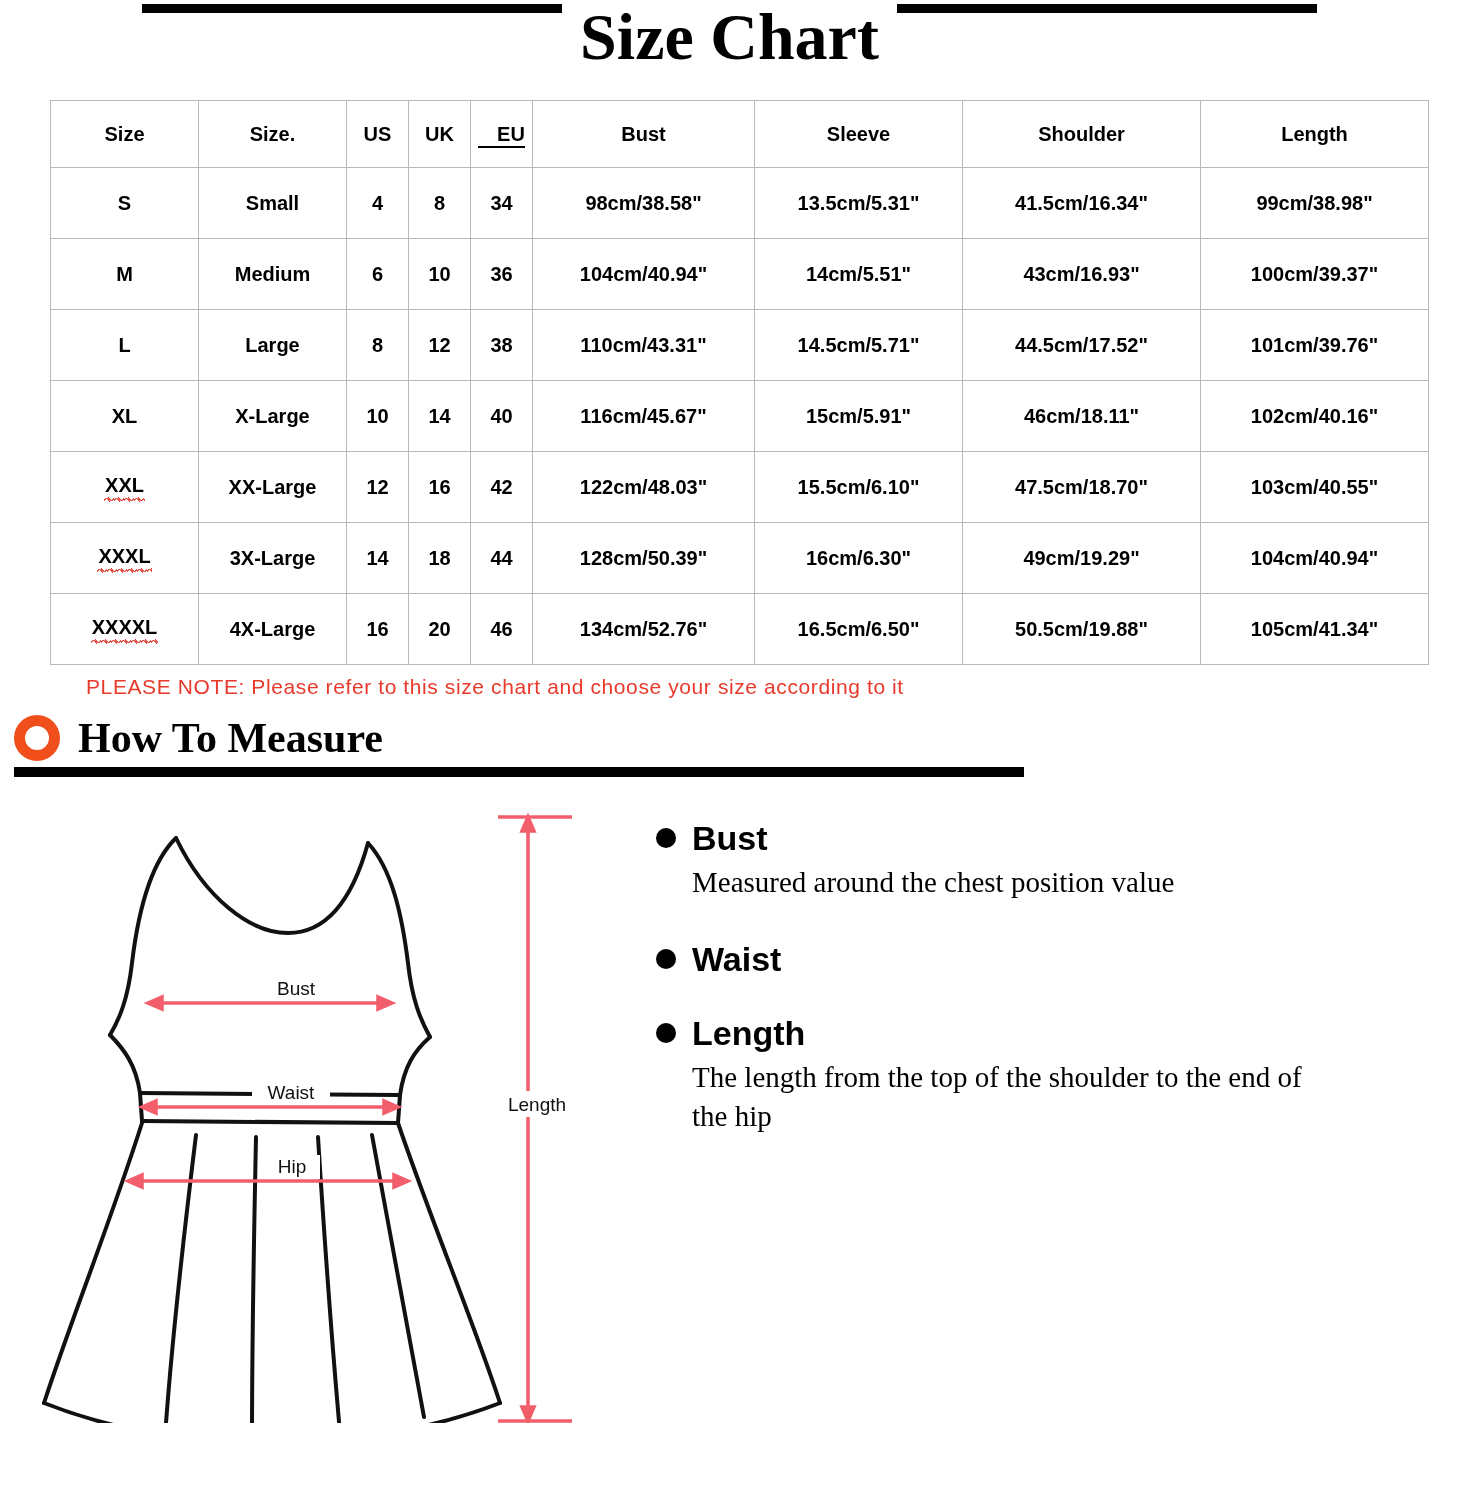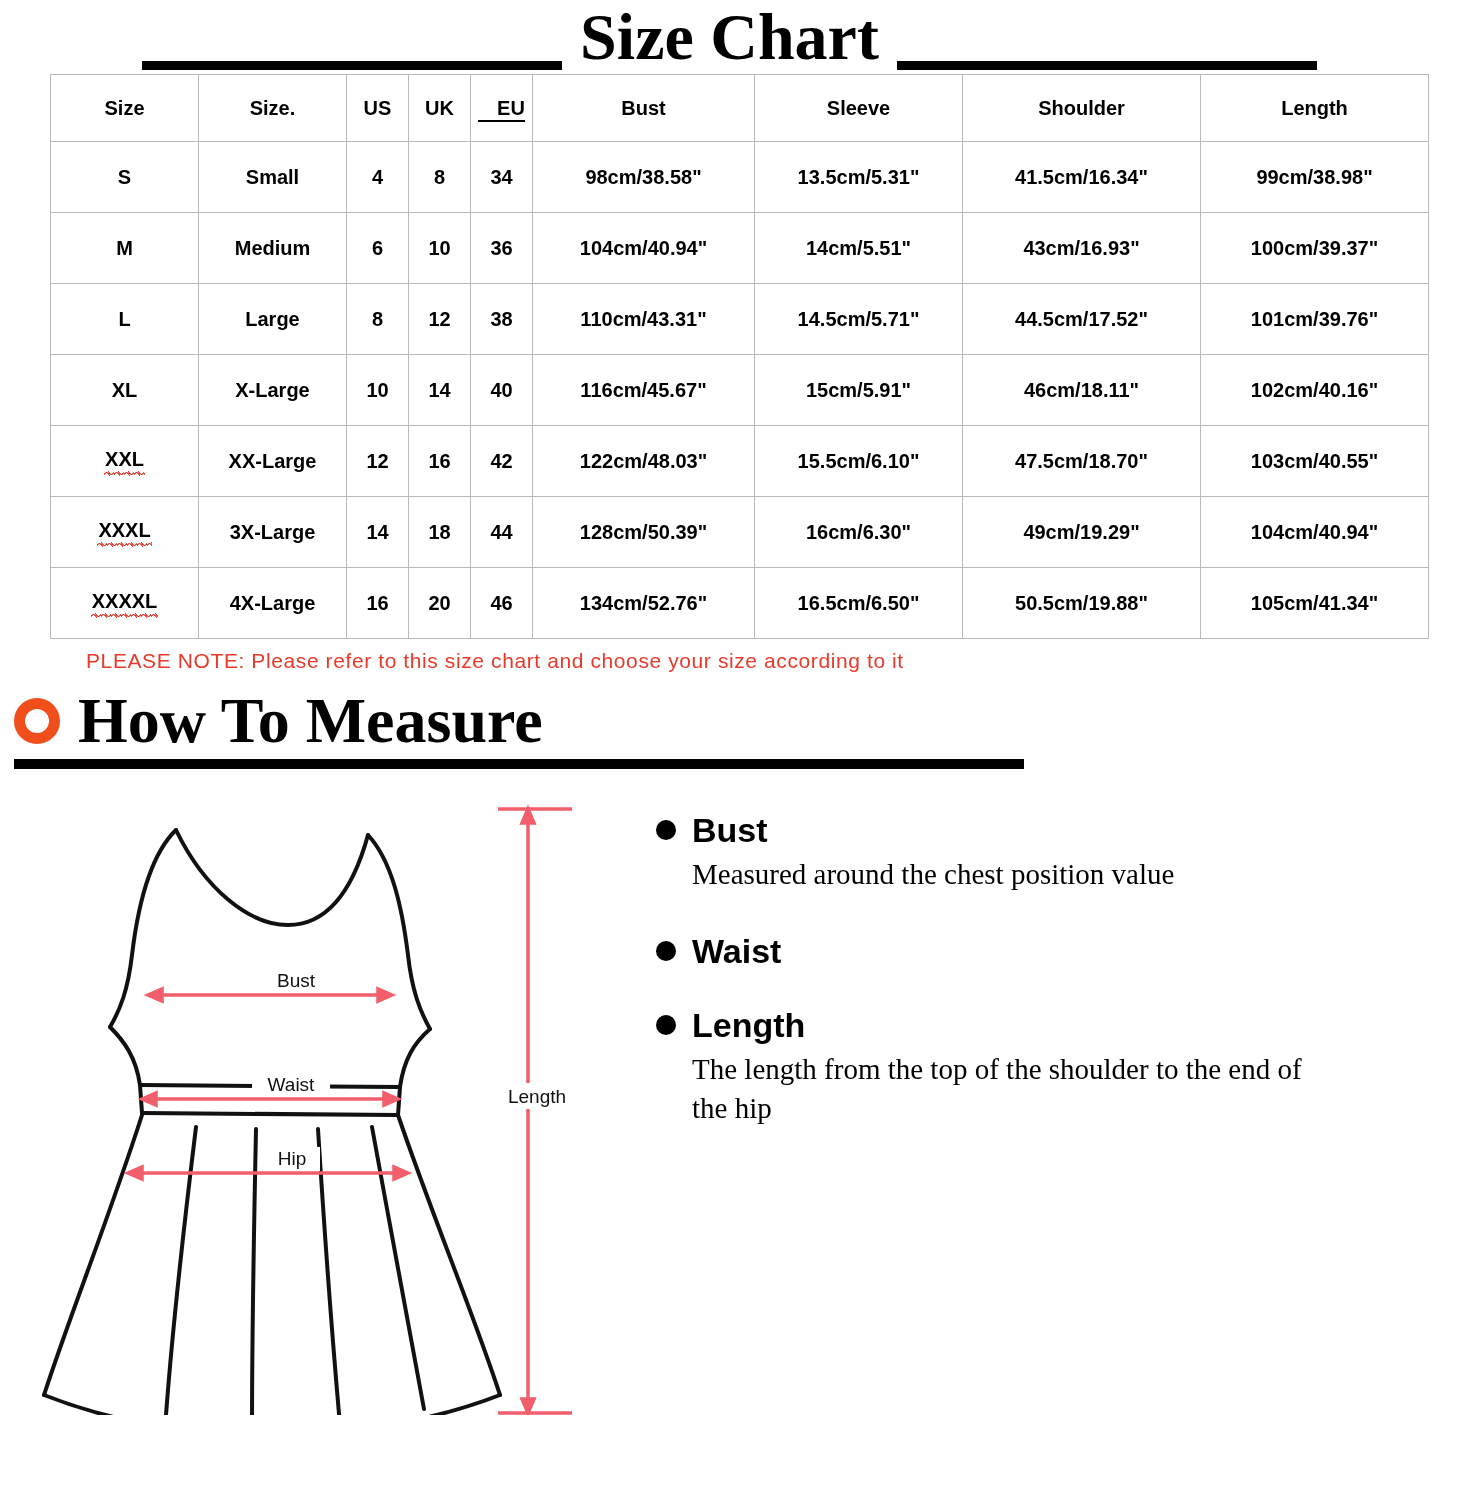--- a/index.html
+++ b/index.html
@@ -12,21 +12,21 @@
     height: 1500px;
     font-family: "Liberation Sans", sans-serif;
     color: #000;
     overflow: hidden;
     position: relative;
   }
 
   
   .title-row {
     display: flex;
-    align-items: flex-end;
+    align-items: flex-start;
     justify-content: center;
     padding-top: 4px;
     gap: 18px;
   }
   .title-rule {
     height: 9px;
     background: #000;
     flex: 0 0 auto;
   }
   .title-rule.left { width: 420px; }
@@ -35,21 +35,21 @@
     font-family: "Liberation Serif", serif;
     font-size: 66px;
     font-weight: bold;
     letter-spacing: 0px;
     line-height: 1;
     white-space: nowrap;
   }
 
   
   .table-wrap {
-    margin: 4px 24px 0 50px;
+    margin: 30px 24px 0 50px;
     width: 1380px;
   }
   table.size-table {
     border-collapse: collapse;
     width: 1378px;
     table-layout: fixed;
   }
   table.size-table th,
   table.size-table td {
     border: 1px solid #b9b9b9;
@@ -116,21 +116,21 @@
   .htm-ring {
     width: 46px;
     height: 46px;
     border-radius: 50%;
     border: 11px solid #f04f1b;
     box-sizing: border-box;
     flex: 0 0 auto;
   }
   .htm-title {
     font-family: "Liberation Serif", serif;
-    font-size: 64px;
+    font-size: 42px;
     font-weight: bold;
     line-height: 1;
     white-space: nowrap;
   }
   .htm-rule {
     margin: 6px 0 0 14px;
     width: 1010px;
     height: 10px;
     background: #000;
   }

